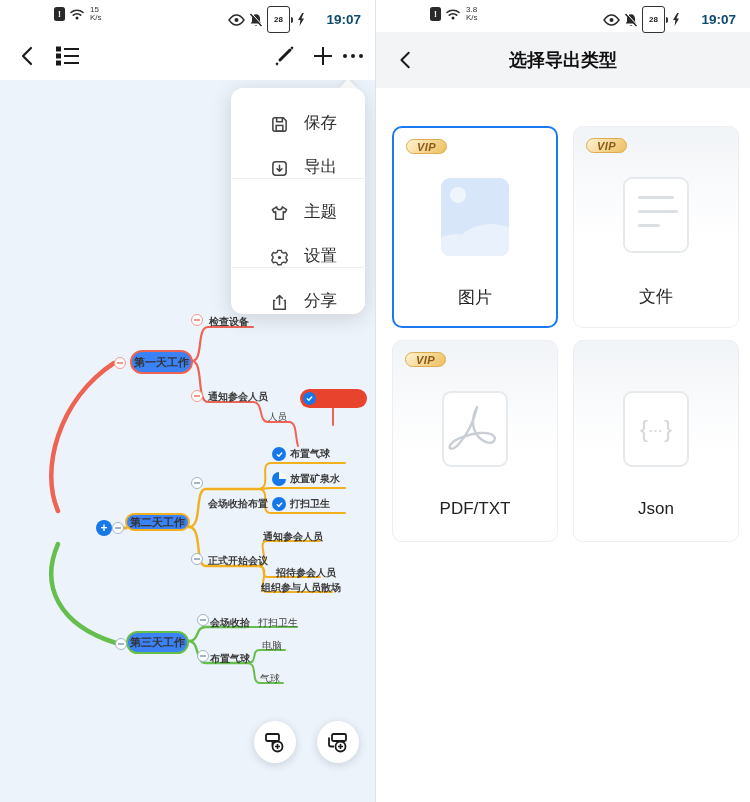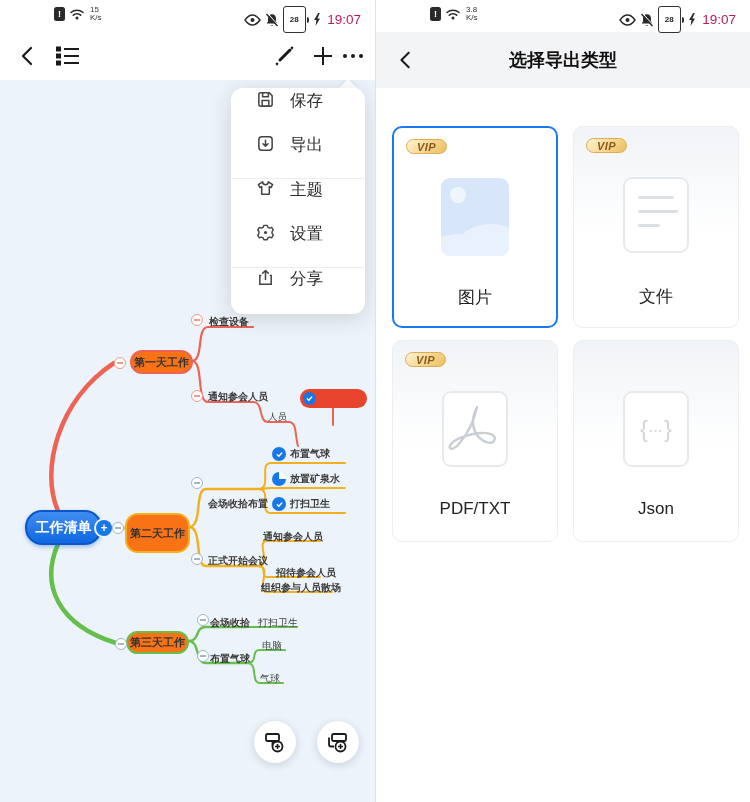--- a/index.html
+++ b/index.html
@@ -13,45 +13,45 @@
   #right-screen{left:375px;background:#fff;border-left:1px solid #e2e2e2;}
   
   .statusbar{position:absolute;top:0;left:0;right:0;height:32px;background:#fff;z-index:60;}
   .sb-left{position:absolute;left:54px;top:6px;display:flex;align-items:center;gap:4px;}
   .sb-right{position:absolute;right:14px;top:6px;display:flex;align-items:center;gap:4px;}
   .sim{width:11px;height:14px;background:#2a2a2a;border-radius:2.5px;color:#fff;font-size:9px;font-weight:700;display:flex;align-items:center;justify-content:center;}
   .speed{display:flex;flex-direction:column;line-height:1.05;font-size:8px;color:#333;margin-left:1px;}
   .batt{display:flex;align-items:center;gap:1px;}
   .batt-body{width:23px;height:27px;border:1.5px solid #333;border-radius:3px;font-size:8px;color:#222;display:flex;align-items:center;justify-content:center;font-weight:600;}
   .batt-nub{width:2.5px;height:6px;background:#333;border-radius:0 2px 2px 0;}
-  .sb-time{font-size:13.5px;color:#be185d;font-weight:400;margin-left:2px;}
+  .sb-time{font-size:13.5px;color:#0c4a6e;font-weight:700;margin-left:17px;}
   svg.sbi{display:block;}
   
   .toolbar{position:absolute;top:32px;left:0;right:0;height:48px;background:#fff;z-index:55;}
   .tb-icon{position:absolute;top:0;height:48px;display:flex;align-items:center;justify-content:center;cursor:pointer;}
   
   .canvas{position:absolute;top:80px;left:0;right:0;bottom:0;background:#edf3fa;}
   #mm-svg{position:absolute;left:0;top:0;z-index:1;}
-  .mm-box{position:absolute;background:#f97316;border:2px solid #999;border-radius:13px;display:flex;align-items:center;justify-content:center;font-size:11px;font-weight:700;color:#333;z-index:3;white-space:nowrap;cursor:pointer;}
+  .mm-box{position:absolute;background:#3b82f6;border:2px solid #999;border-radius:13px;display:flex;align-items:center;justify-content:center;font-size:11px;font-weight:700;color:#333;z-index:3;white-space:nowrap;cursor:pointer;}
   #root-node{background:linear-gradient(180deg,#3f8df2,#0e68e0);border:2px solid #0a55c8;border-radius:17px;color:#fff;font-size:14px;box-shadow:0 2px 4px rgba(10,85,200,.35);}
   .mm-label{position:absolute;font-size:10px;font-weight:600;color:#3a3a3a;white-space:nowrap;z-index:3;cursor:pointer;}
   .mm-leaf{font-weight:500;color:#444;}
   .mm-row{position:absolute;display:flex;align-items:center;gap:4px;z-index:3;cursor:pointer;}
   .mm-row .txt{font-size:10px;font-weight:600;color:#3a3a3a;white-space:nowrap;}
   .minus{position:absolute;width:12px;height:12px;border-radius:50%;background:#fff;border:1.5px solid #9fb6c9;z-index:4;cursor:pointer;}
   .minus::after{content:"";position:absolute;left:2px;right:2px;top:50%;height:1.5px;margin-top:-0.75px;background:#9fb6c9;}
   .minus.red{border-color:#f09a8d;}.minus.red::after{background:#f09a8d;}
   .plus-badge{position:absolute;width:16px;height:16px;border-radius:50%;background:var(--accent-blue);color:#fff;font-size:12px;font-weight:700;display:flex;align-items:center;justify-content:center;z-index:4;box-shadow:0 0 0 2px #edf3fa;cursor:pointer;}
   .chk{width:14px;height:14px;border-radius:50%;background:var(--accent-blue);display:flex;align-items:center;justify-content:center;flex:none;}
   .pie{width:14px;height:14px;border-radius:50%;flex:none;background:conic-gradient(#fff 0 25%, var(--accent-blue) 25% 100%);}
   .hl-pill{position:absolute;left:300px;top:309px;width:67px;height:19px;background:var(--pill-red);border-radius:10px;z-index:3;display:flex;align-items:center;padding-left:3px;cursor:pointer;}
   
   .menu-caret{position:absolute;left:341px;top:82px;width:14px;height:14px;background:#fff;transform:rotate(45deg);z-index:49;box-shadow:-2px -2px 5px rgba(0,0,0,.06);}
   .menu{position:absolute;left:231px;top:88px;width:134px;background:#fff;border-radius:12px;box-shadow:0 4px 22px rgba(0,0,0,.14);z-index:50;padding:2px 0;}
-  .menu-item{height:44px;display:flex;align-items:flex-start;gap:15px;padding-left:25px;cursor:pointer;}
+  .menu-item{height:44px;display:flex;align-items:flex-end;gap:15px;padding-left:39px;cursor:pointer;}
   .menu-item span.lbl{font-size:16.5px;color:#2b2b2b;}
   .menu-div{height:1px;background:#ededed;margin:0 1px;}
   
   .fab{position:absolute;width:42px;height:42px;border-radius:50%;background:#fff;box-shadow:0 2px 8px rgba(30,50,80,.18);display:flex;align-items:center;justify-content:center;z-index:40;cursor:pointer;}
   
   .r-header{position:absolute;top:32px;left:0;right:0;height:56px;background:#f3f4f6;z-index:5;display:flex;align-items:center;justify-content:center;}
   .r-title{font-size:18px;font-weight:700;color:#111;}
   .r-back{position:absolute;left:10px;top:0;height:56px;width:40px;display:flex;align-items:center;justify-content:center;cursor:pointer;}
   .card{position:absolute;width:166px;height:202px;border-radius:10px;border:1px solid #eceef1;background:linear-gradient(180deg,#f1f4f7 0%,#ffffff 55%);cursor:pointer;}
   .card.selected{border:2px solid var(--card-sel);background:#fff;}
@@ -174,24 +174,23 @@
       <g stroke="var(--branch-green)" fill="none" stroke-linecap="round">
         <path d="M58,464 C40,505 58,545 116,563" stroke-width="4.5"></path>
         <path d="M188,561 C201,561 194,547 206,547 H247" stroke-width="2.4"></path>
         <path d="M188,561 C201,561 194,583 206,583 H247" stroke-width="2.4"></path>
         <path d="M247,547 C253,547 251,547 258,547 H297" stroke-width="2"></path>
         <path d="M247,583 C259,583 250,570 260,570 H285" stroke-width="2"></path>
         <path d="M247,583 C259,583 250,603 260,603 H283" stroke-width="2"></path>
       </g>
     </svg>
 
-    <div class="mm-box" id="root-node" style="left:25px;top:430px;width:77px;height:35px;">工作清单</div>
     <div class="plus-badge" style="left:96px;top:440px;">+</div>
     <div class="mm-box" style="left:130px;top:270px;width:63px;height:24px;border-color:var(--branch-red);">第一天工作</div>
-    <div class="mm-box" style="left:125px;top:433px;width:65px;height:40px;border-color:var(--branch-yellow);">第二天工作</div>
+    <div class="mm-box" style="left:125px;top:433px;width:65px;height:18px;border-color:var(--branch-yellow);">第二天工作</div>
     <div class="mm-box" style="left:126px;top:551px;width:63px;height:23px;border-color:var(--branch-green);">第三天工作</div>
 
     <div class="minus red" style="left:114px;top:277px;"></div>
     <div class="minus" style="left:112px;top:442px;"></div>
     <div class="minus" style="left:115px;top:558px;"></div>
     <div class="minus red" style="left:191px;top:234px;"></div>
     <div class="minus red" style="left:191px;top:310px;"></div>
     <div class="minus" style="left:191px;top:397px;"></div>
     <div class="minus" style="left:191px;top:473px;"></div>
     <div class="minus" style="left:197px;top:534px;"></div>

